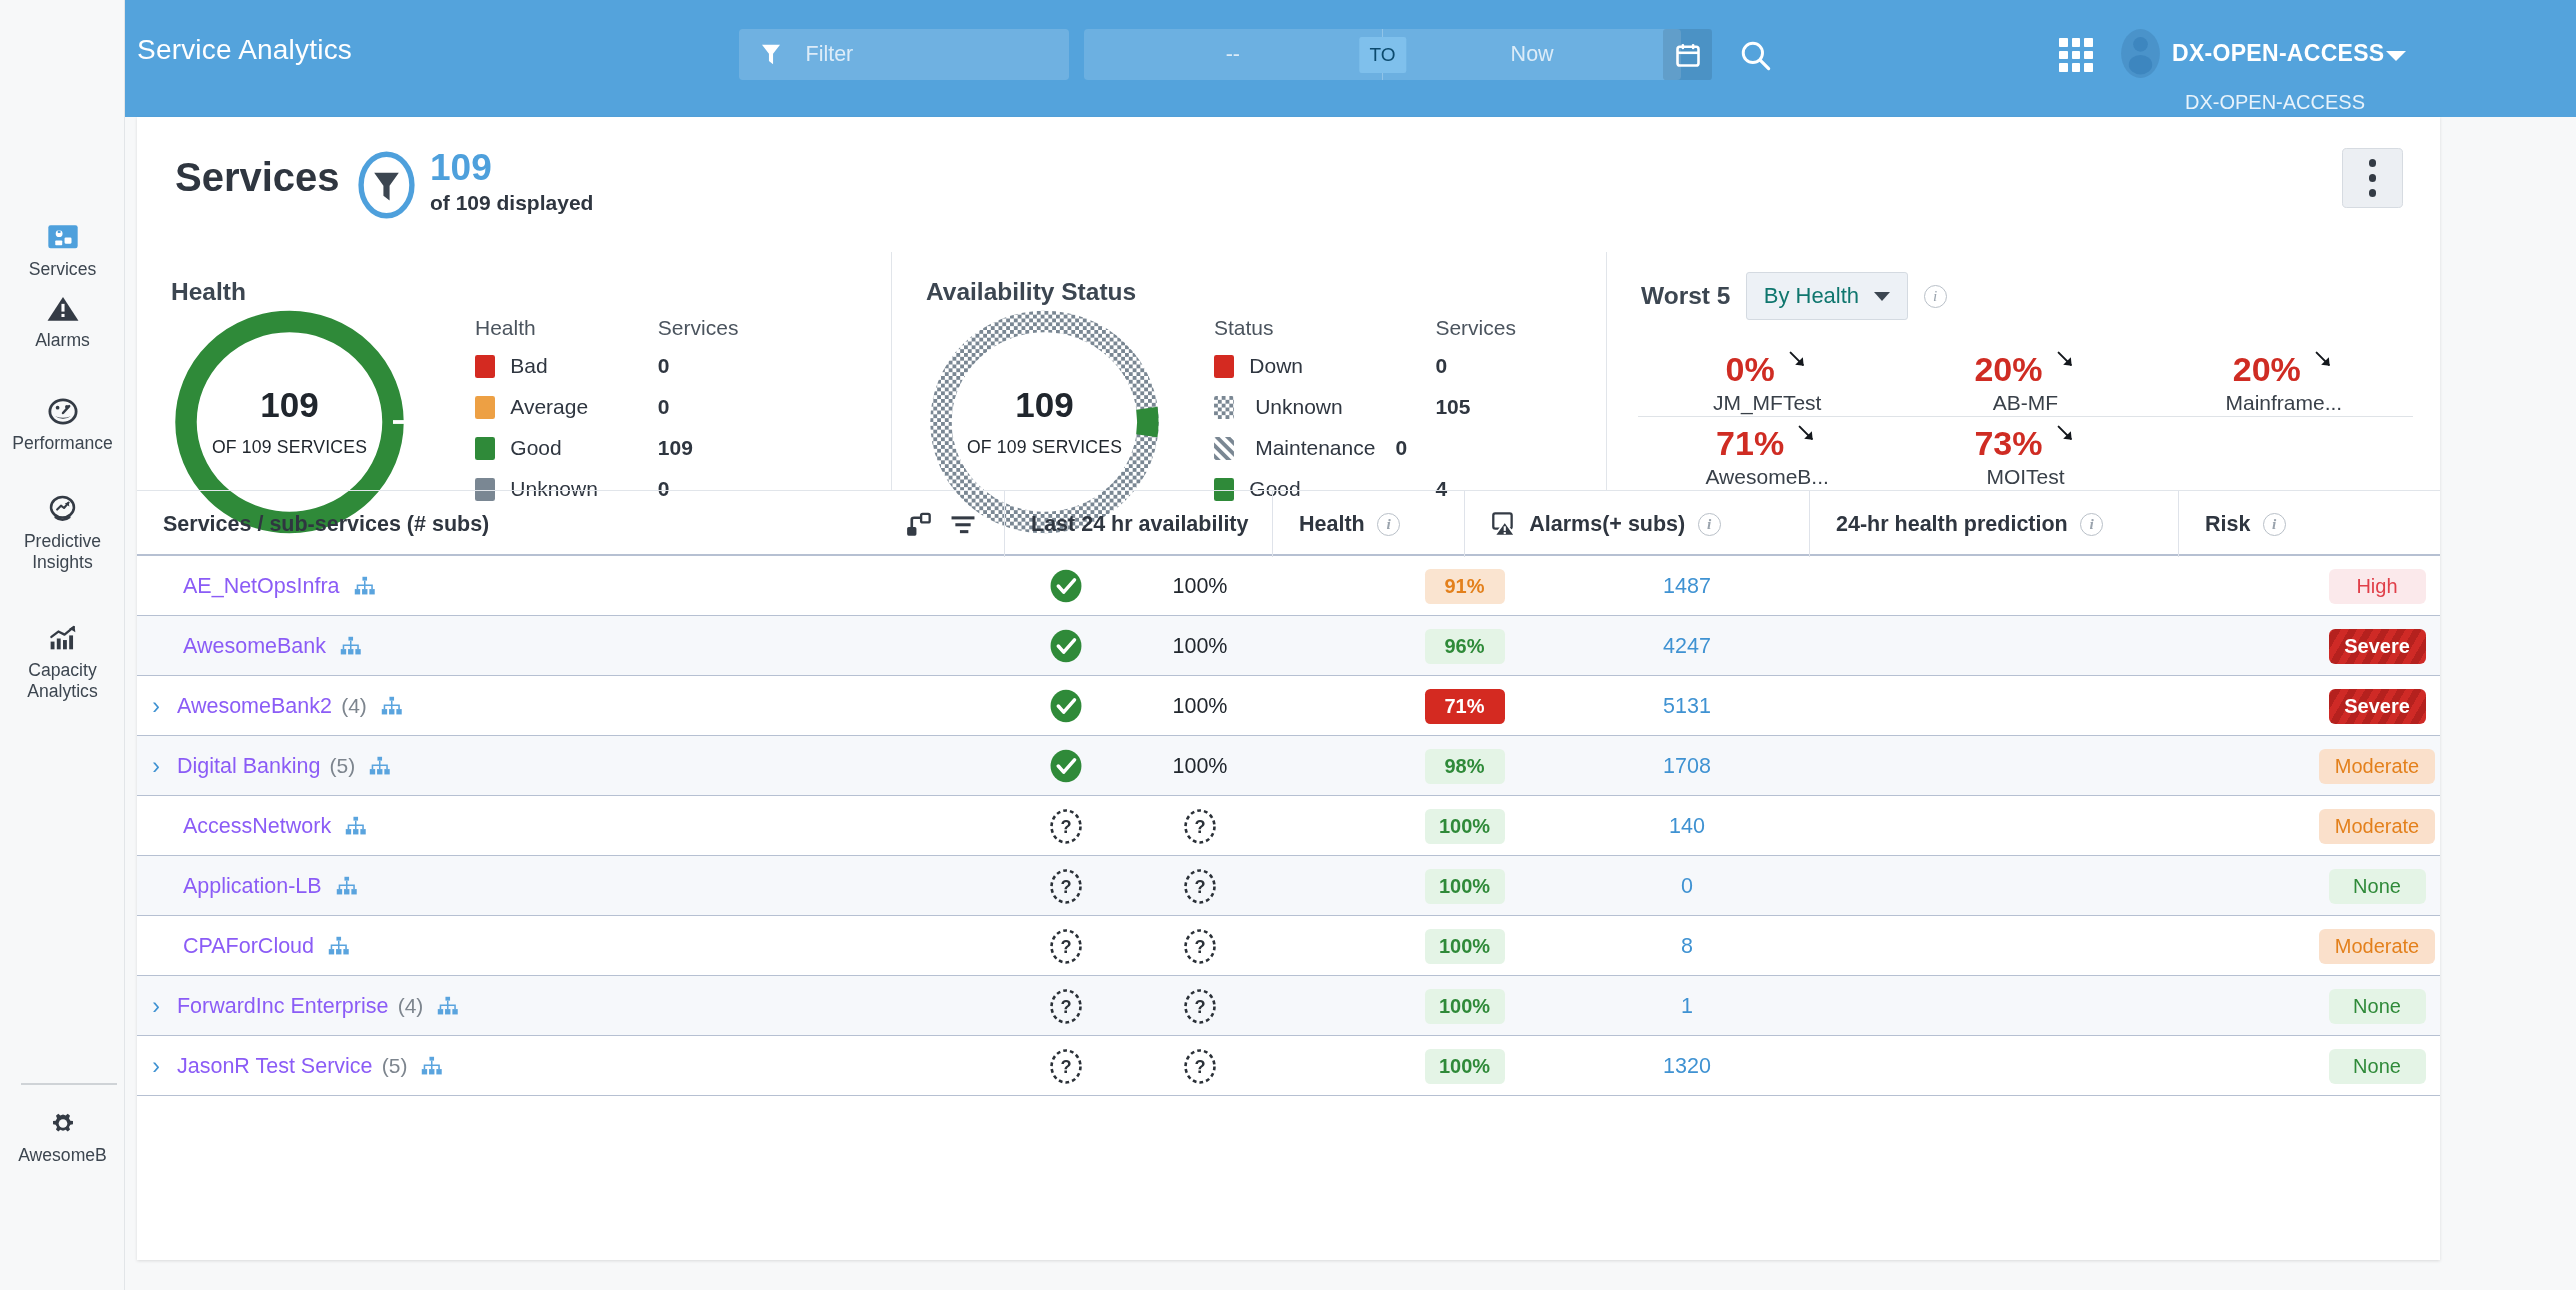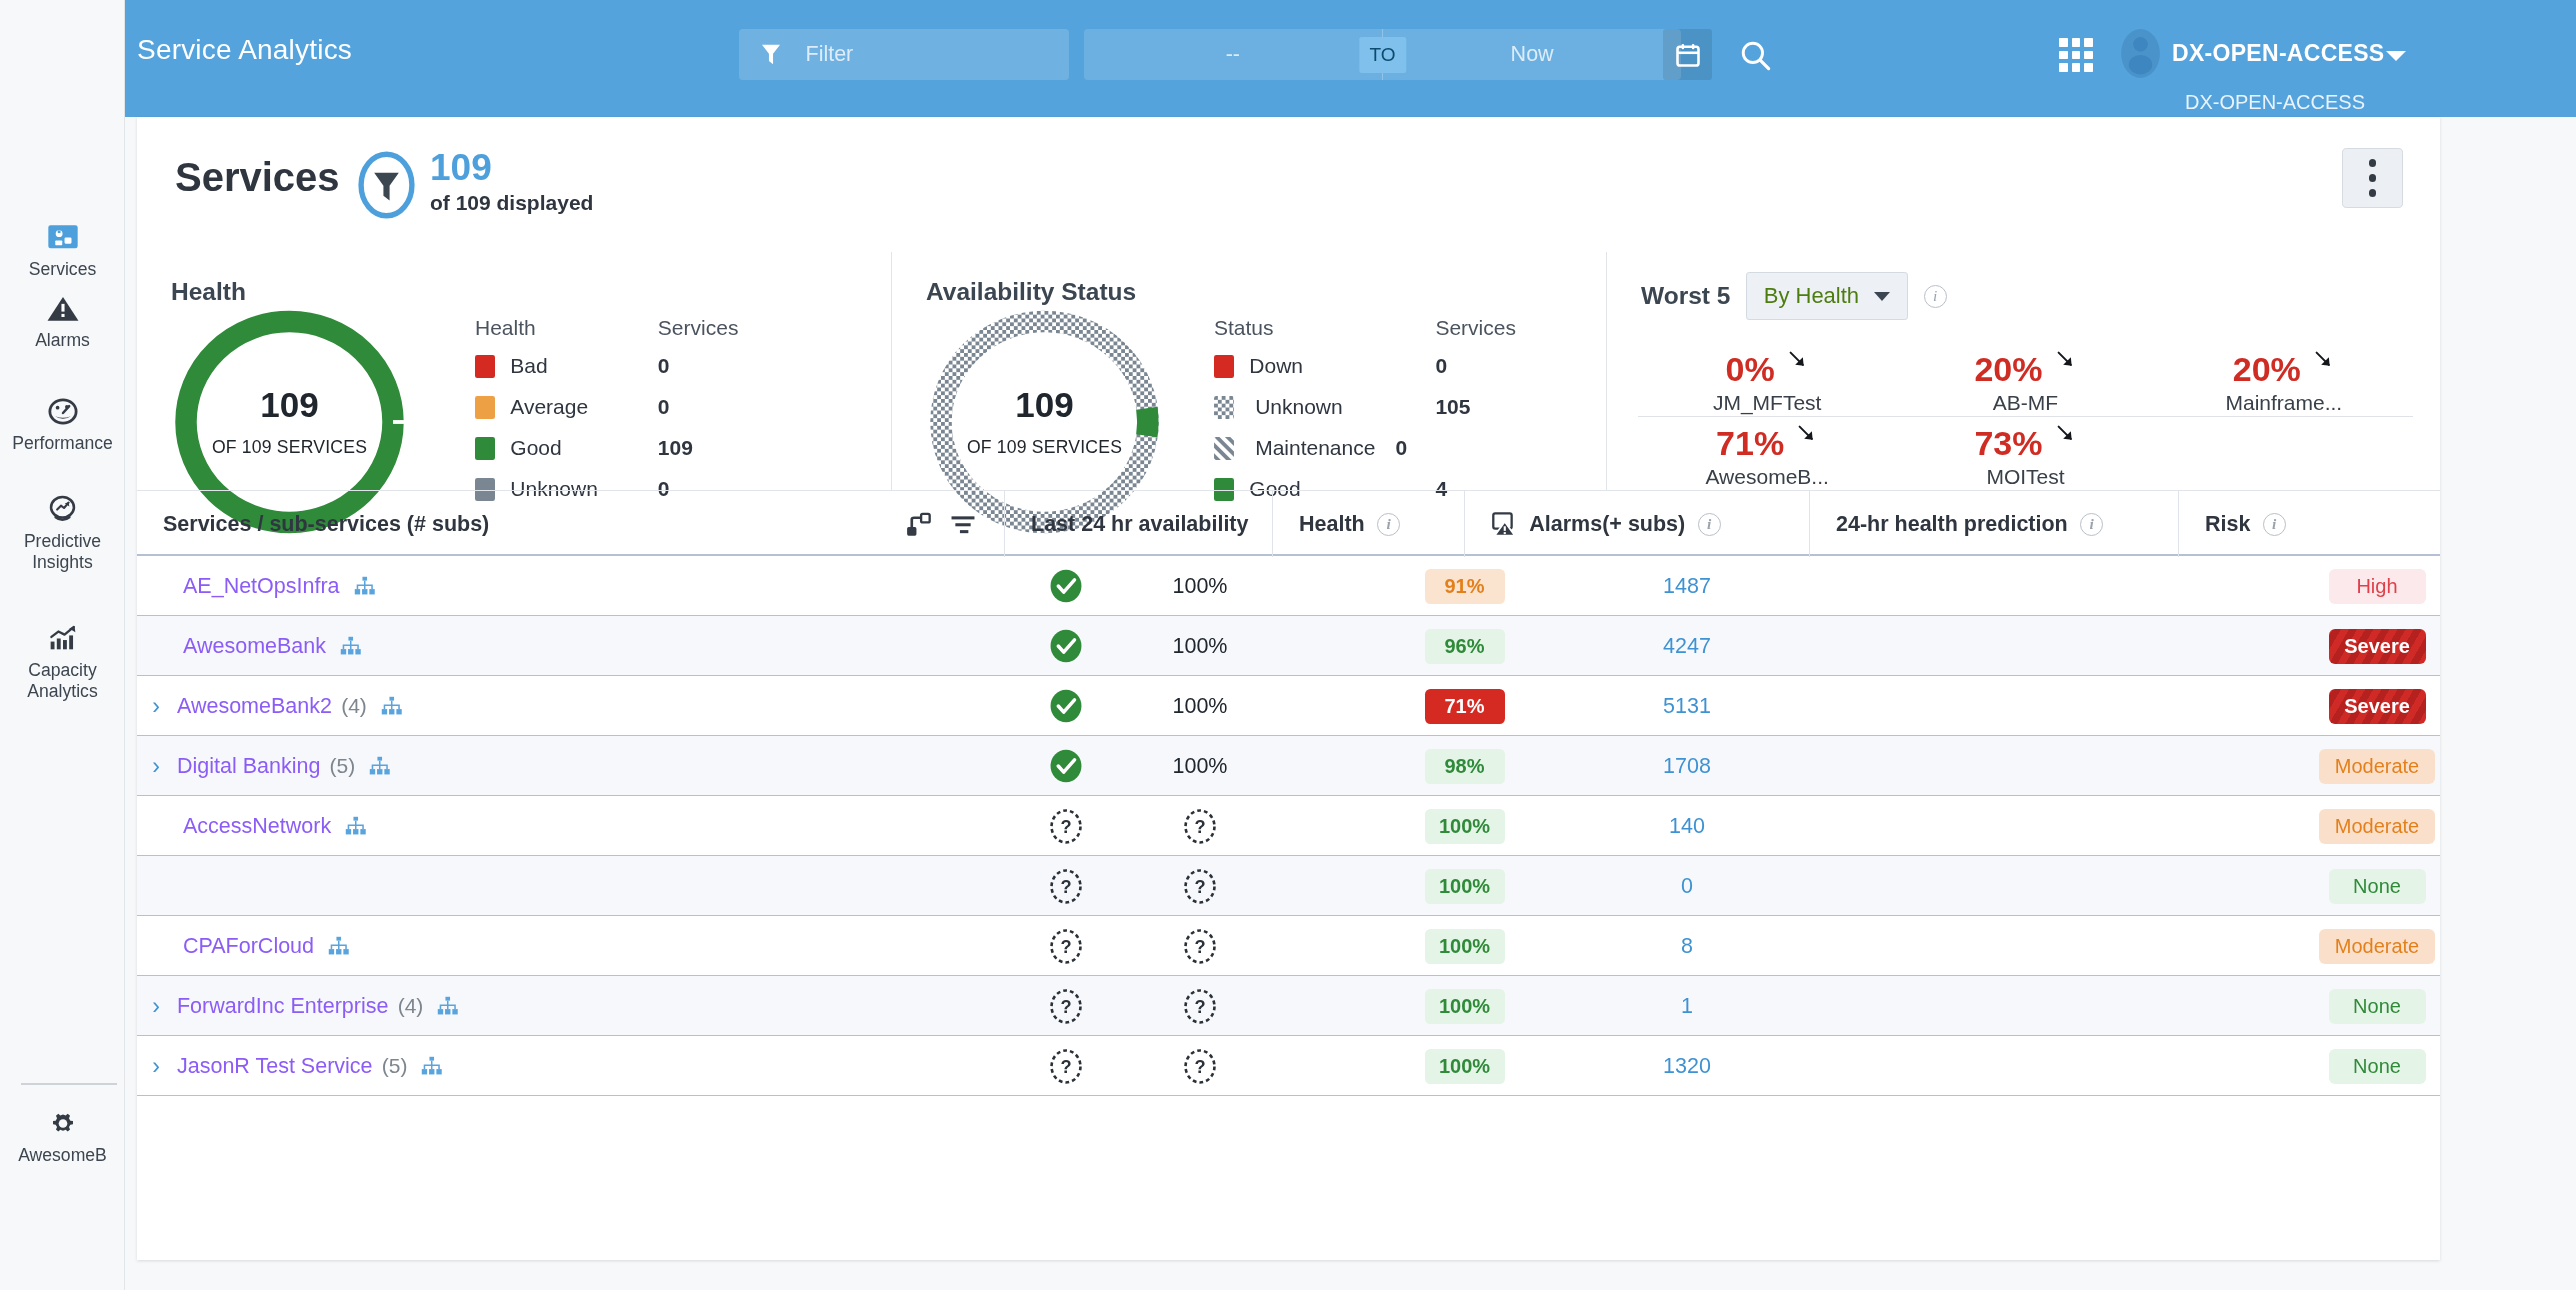--- a/index.html
+++ b/index.html
@@ -158,21 +158,21 @@
   .legend th.svc { padding-left: 60px; }
   .legend td { font-size: 21px; color: #2f3640; padding: 0 0 17px 0; vertical-align: middle; }
   .legend td.val { font-weight: bold; padding-left: 60px; }
   .sw { display: inline-block; width: 20px; height: 23px; border-radius: 2.3px; vertical-align: -4.6px; margin-right: 15.3px; }
 
   
   #worst-head { position: absolute; left: 34px; top: 20px; display: flex; align-items: center; gap: 15.3px; }
   #worst-label { font-size: 24.5px; font-weight: bold; color: #3c4651; }
   #worst-select {
     background: #edf1f6; border: 0.8px solid #d4dae1; border-radius: 3.1px;
-    padding: 10px 17px; font-size: 22px; color: #4d7c0f;
+    padding: 10px 17px; font-size: 22px; color: #0f766e;
     display: flex; align-items: center; gap: 15.3px;
   }
   .caret-dn { width: 0; height: 0; border-left: 8.4px solid transparent; border-right: 8.4px solid transparent; border-top: 9.2px solid #3c4651; }
   .info-i {
     display: inline-flex; align-items: center; justify-content: center;
     width: 23px; height: 23px; border: 1.5px solid #b9c0c8; border-radius: 50%;
     color: #9aa3ad; font-size: 15.3px; font-style: italic; font-family: "Liberation Serif", serif;
   }
   #worst-grid {
     position: absolute; left: 31px; top: 91px; width: 775px;
@@ -742,20 +742,30 @@
         </div>
         <div class="cell ctr" style="left:1458px;width:184px">
           <span class="alarm-num">140</span>
         </div>
         <div class="cell ctr" style="left:2171px;width:138px">
           <span class="risk risk-moderate">Moderate</span>
         </div>
       </div>
 
       <div class="row alt">
+        <div class="cell" style="left:46px;width:821px">
+          <a class="svc-link">Application-LB</a>
+          <svg width="21.5" height="20" viewBox="0 0 28 26" style="margin-left:14px">
+            <rect x="11" y="1" width="6" height="5" fill="#5aa4de"></rect>
+              <rect x="1" y="17" width="7" height="7" fill="#5aa4de"></rect>
+            <rect x="10.5" y="17" width="7" height="7" fill="#5aa4de"></rect>
+              <rect x="20" y="17" width="7" height="7" fill="#5aa4de"></rect>
+            <path d="M14 6 L14 12 M4.5 17 L4.5 12 L23.5 12 L23.5 17 M14 12 L14 17" stroke="#5aa4de" stroke-width="2" fill="none"></path>
+          </svg>
+        </div>
         <div class="cell ctr" style="left:867px;width:123px">
           <svg width="34" height="35" viewBox="0 0 44 46">
             <ellipse cx="22" cy="23" rx="19" ry="21" fill="none" stroke="#2b3138" stroke-width="3.4" stroke-dasharray="5 4"></ellipse>
             <text x="22" y="32" text-anchor="middle" font-family="Liberation Sans" font-size="24" font-weight="bold" fill="#2b3138">?</text>
           </svg>
         </div>
         <div class="cell ctr" style="left:990px;width:146px">
           <svg width="34" height="35" viewBox="0 0 44 46">
             <ellipse cx="22" cy="23" rx="19" ry="21" fill="none" stroke="#2b3138" stroke-width="3.4" stroke-dasharray="5 4"></ellipse>
             <text x="22" y="32" text-anchor="middle" font-family="Liberation Sans" font-size="24" font-weight="bold" fill="#2b3138">?</text>

